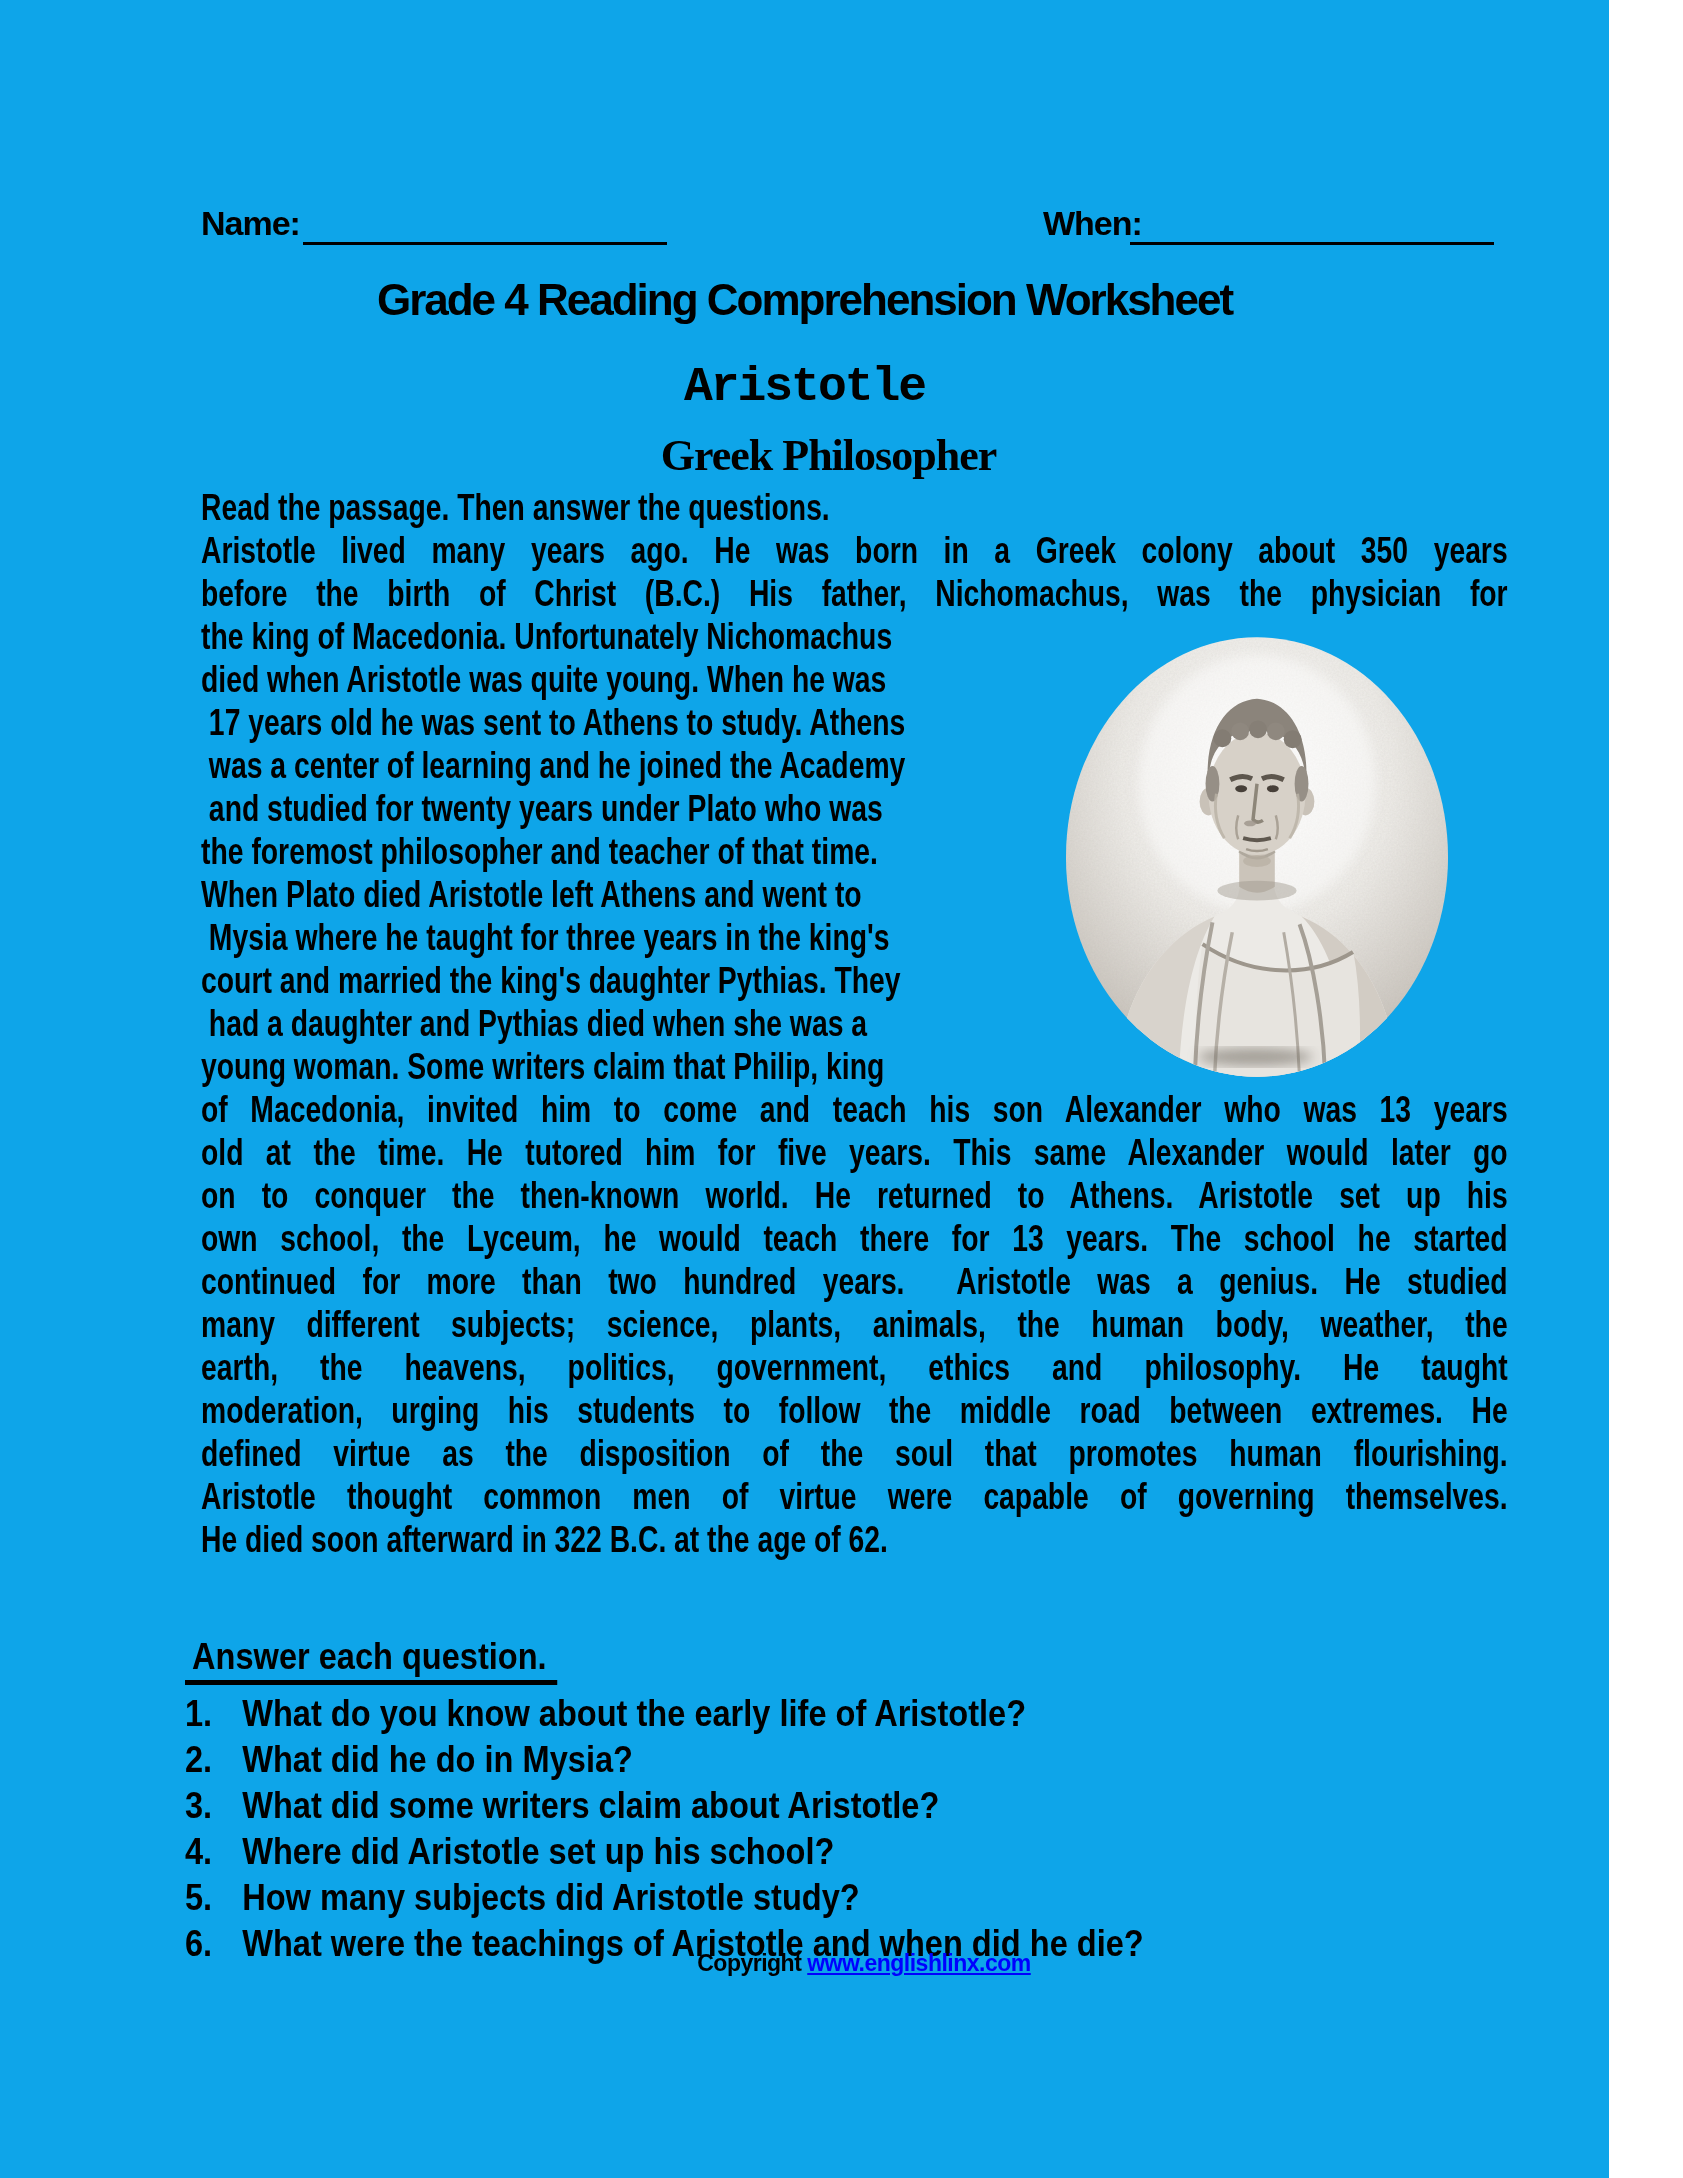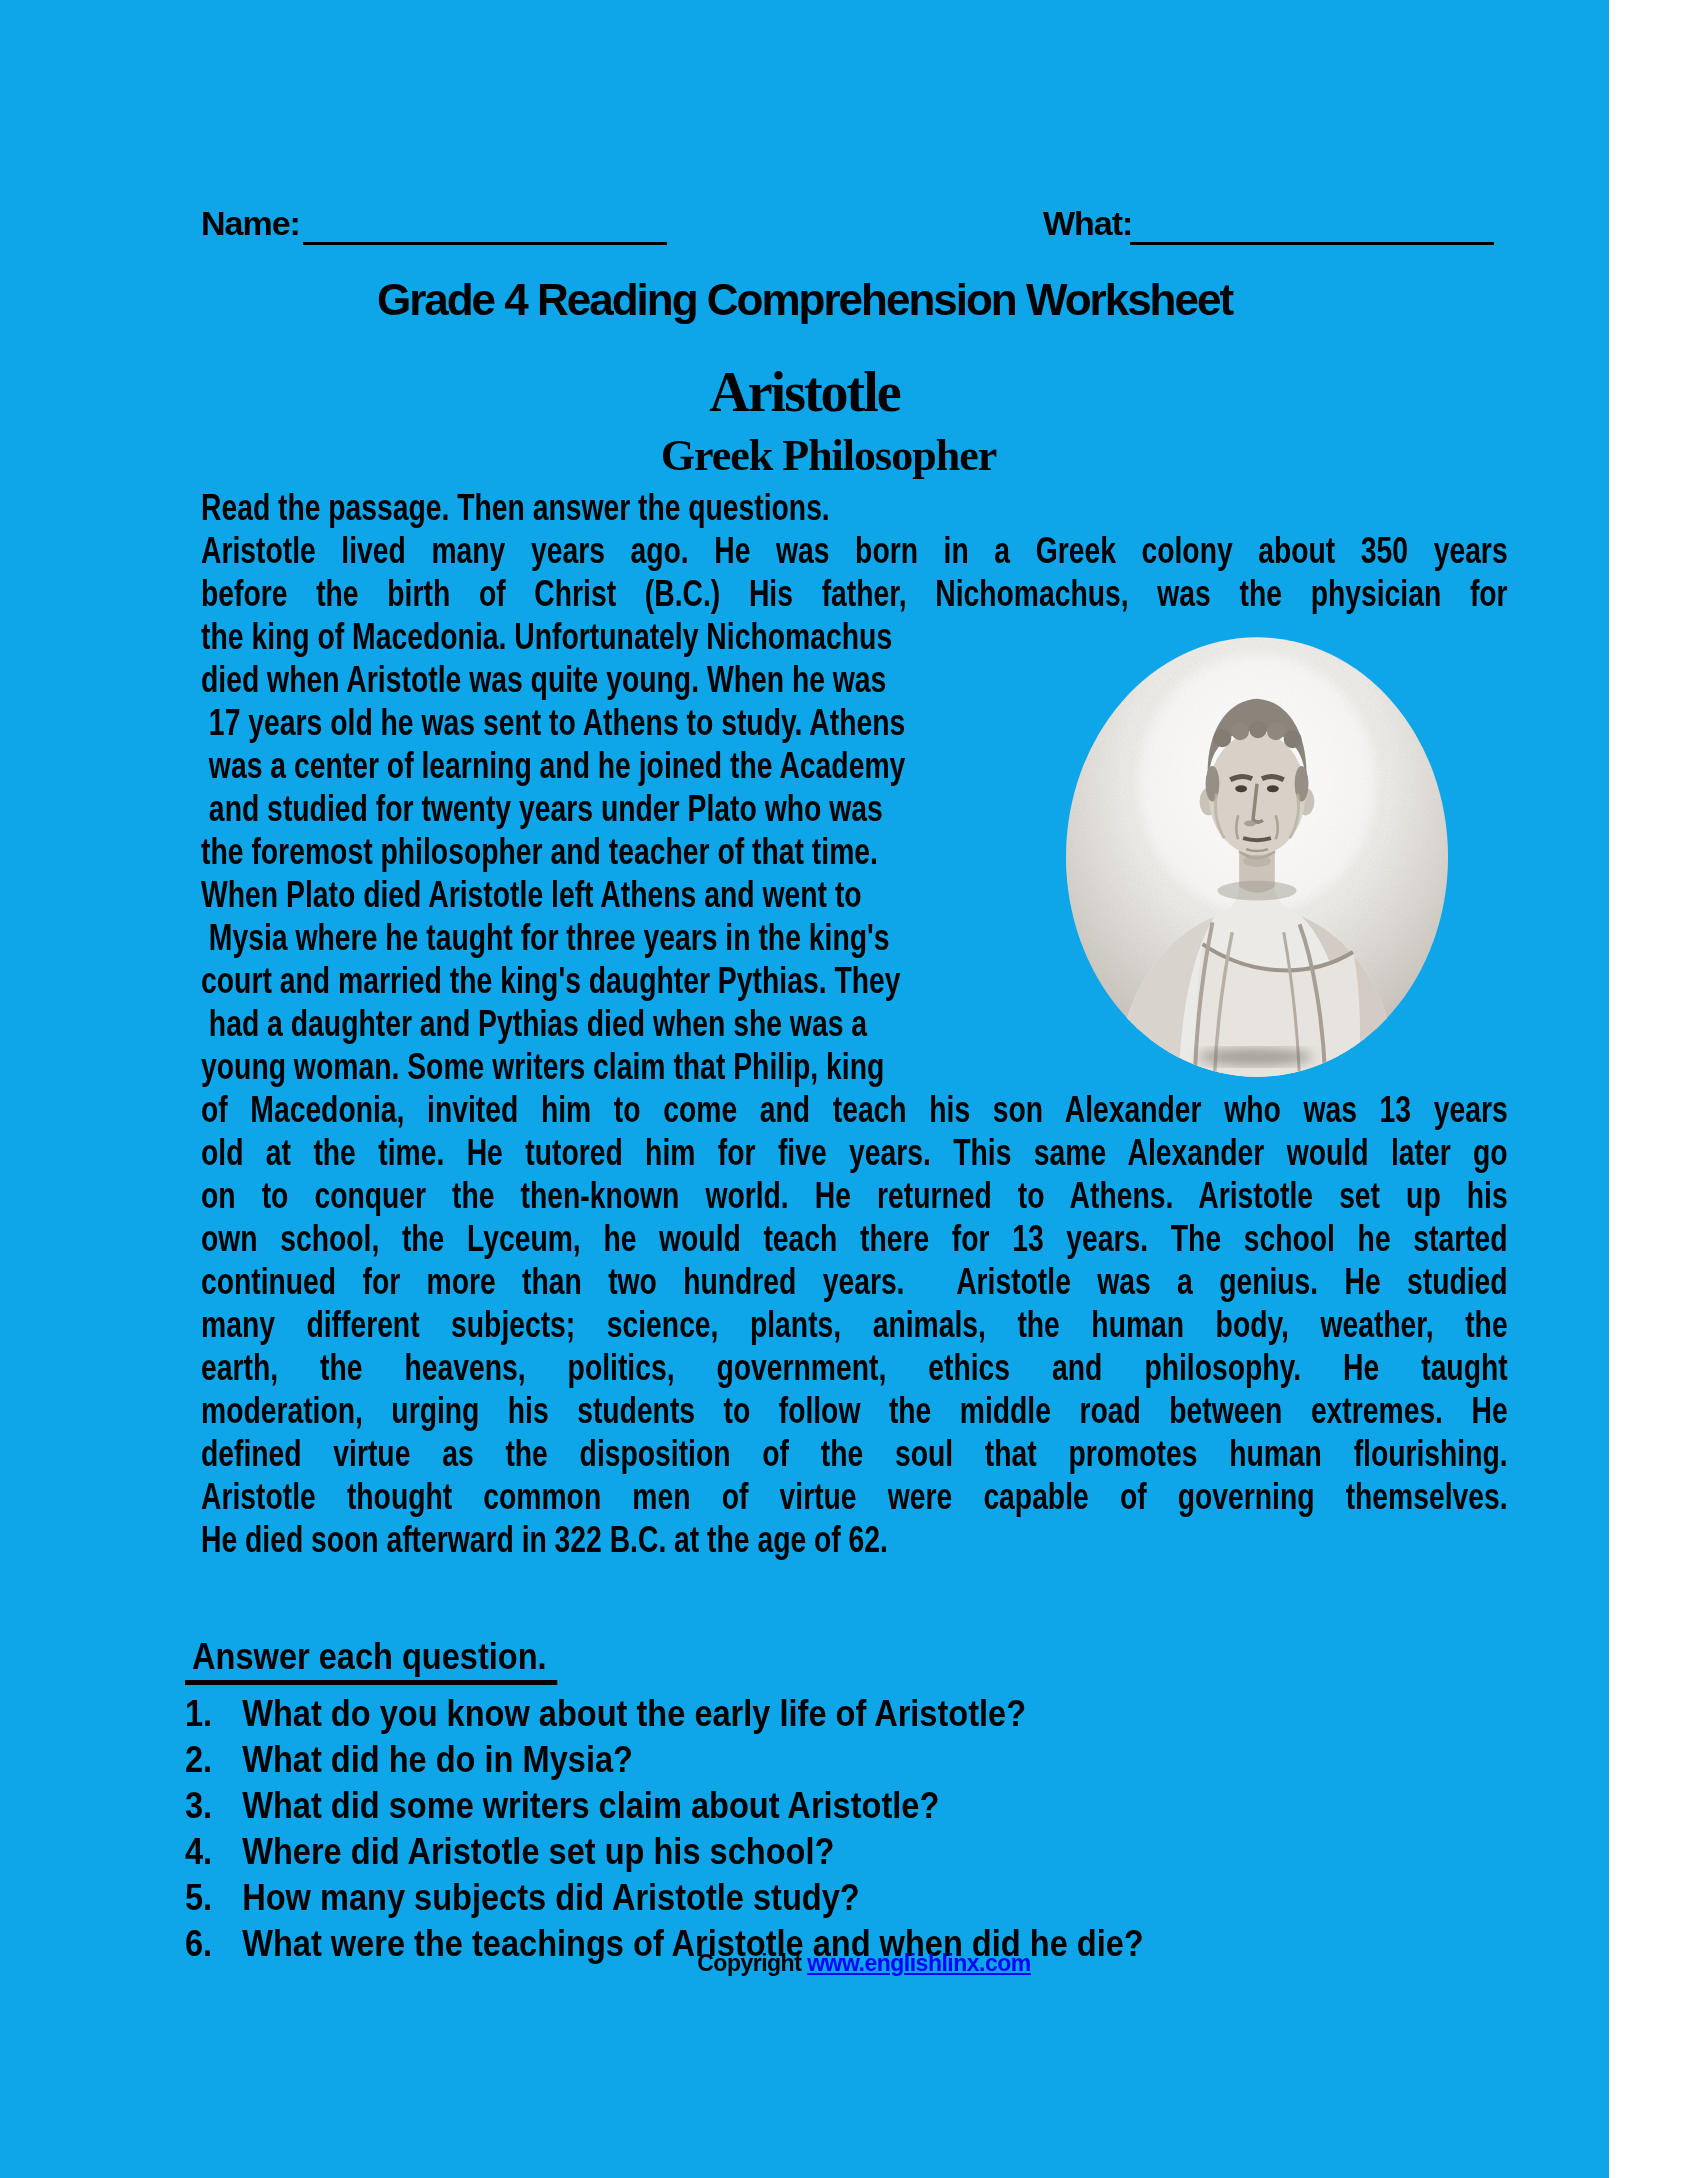--- a/index.html
+++ b/index.html
@@ -21,21 +21,21 @@
   #name-line { left:303px; width:364px; }
   #date-line { left:1130px; width:364px; }
 
   
   .ws-title {
     position:absolute; left:0; right:0; top:275px; text-align:center;
     font-size:44px; font-weight:bold; letter-spacing:-2px;
   }
   .passage-title {
     position:absolute; left:0; right:0; top:360px; text-align:center;
-    font-family:Liberation Serif, serif; font-size:56px; font-weight:bold;
+    font-family:Liberation Mono, monospace; font-size:48px; font-weight:bold;
     letter-spacing:-2px;
   }
   .passage-subtitle {
     position:absolute; left:0; right:0; top:430px; text-align:center;
     font-family:"Liberation Serif", serif; font-size:44px; font-weight:bold;
     letter-spacing:-1px;
     margin-left:48px;
   }
 
   
@@ -74,21 +74,21 @@
   }
   .footer a { color:#0000ff; text-decoration:underline; }
 </style>
 </head>
 <body>
 
 <div class="page">
 
   <div class="hdr-label" id="name-label">Name:</div>
   <div class="blank-line" id="name-line"></div>
-  <div class="hdr-label" id="date-label">What:</div>
+  <div class="hdr-label" id="date-label">When:</div>
   <div class="blank-line" id="date-line"></div>
 
   <div class="ws-title">Grade 4 Reading Comprehension Worksheet</div>
   <div class="passage-title">Aristotle</div>
   <div class="passage-subtitle">Greek Philosopher</div>
 
   <div class="passage">
 
     <svg class="portrait" viewBox="0 0 390 448" xmlns="http://www.w3.org/2000/svg" aria-hidden="true">
       <defs>

